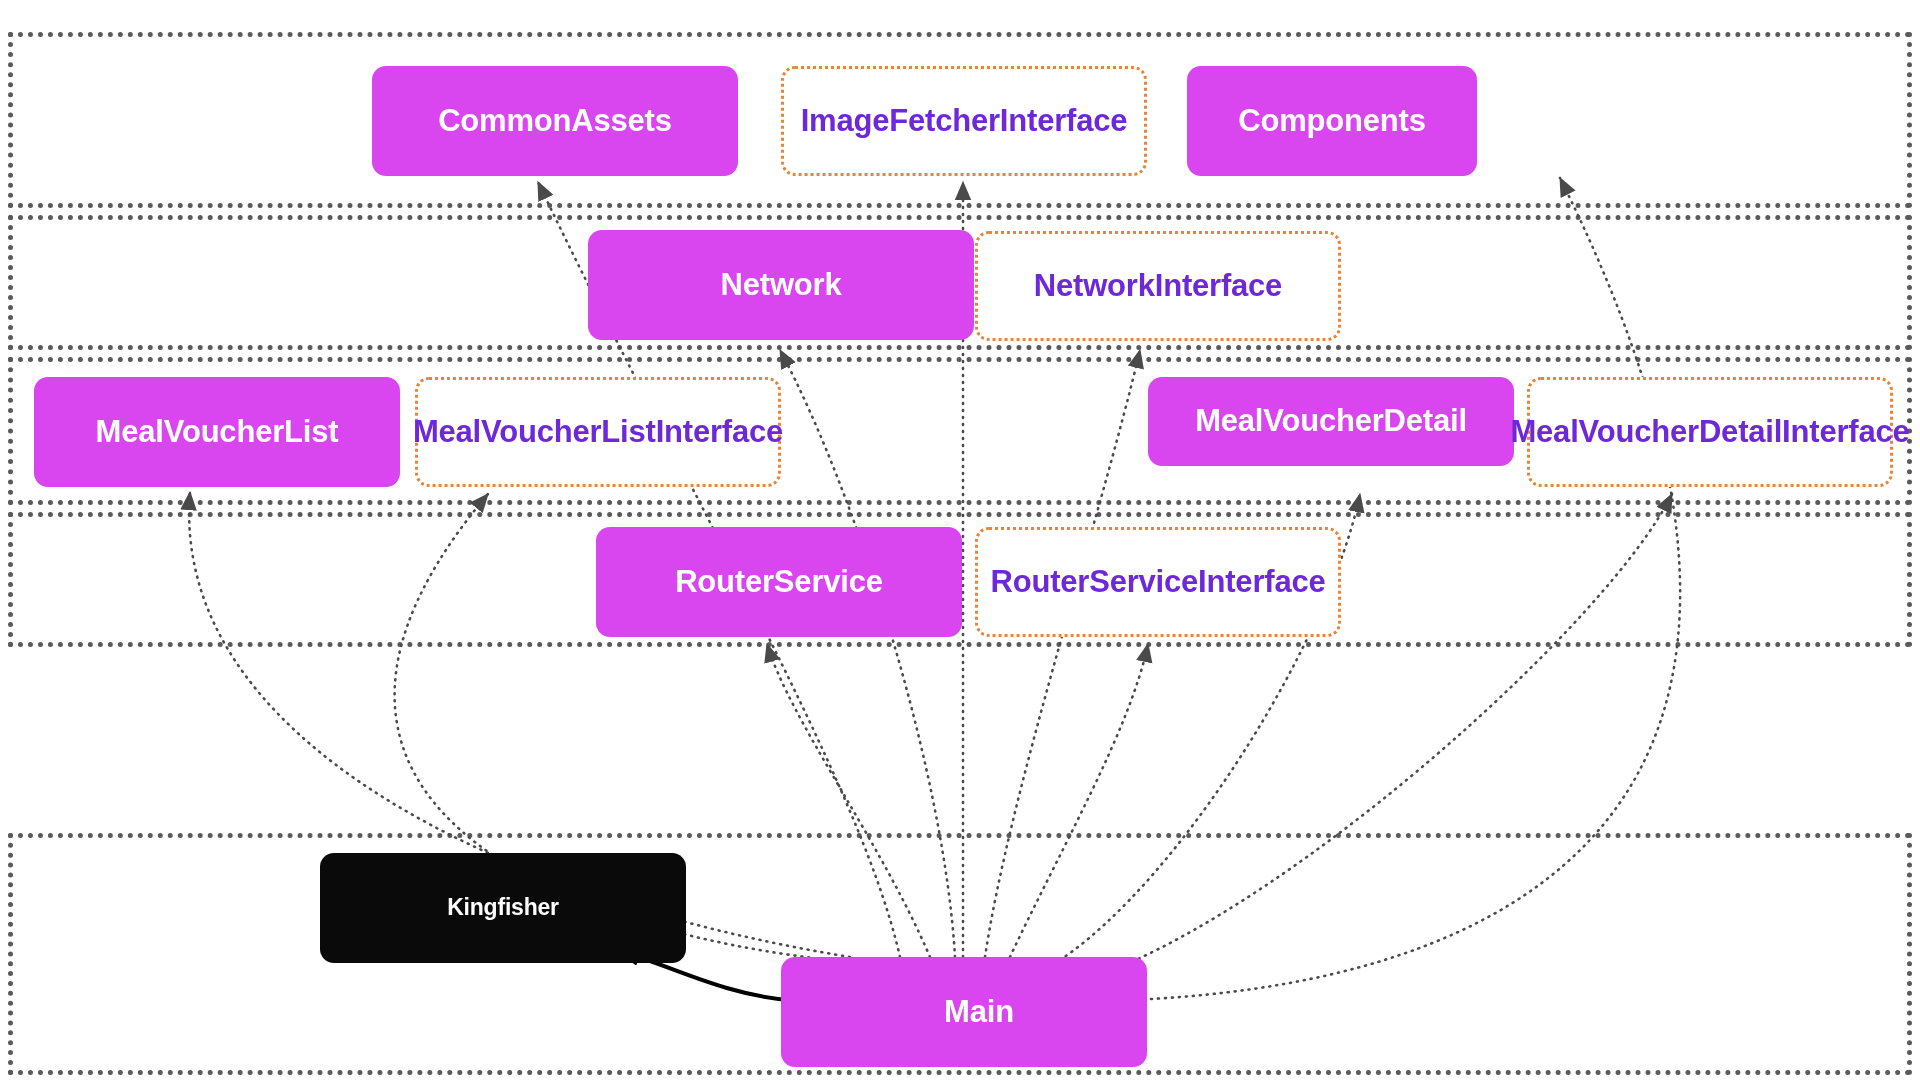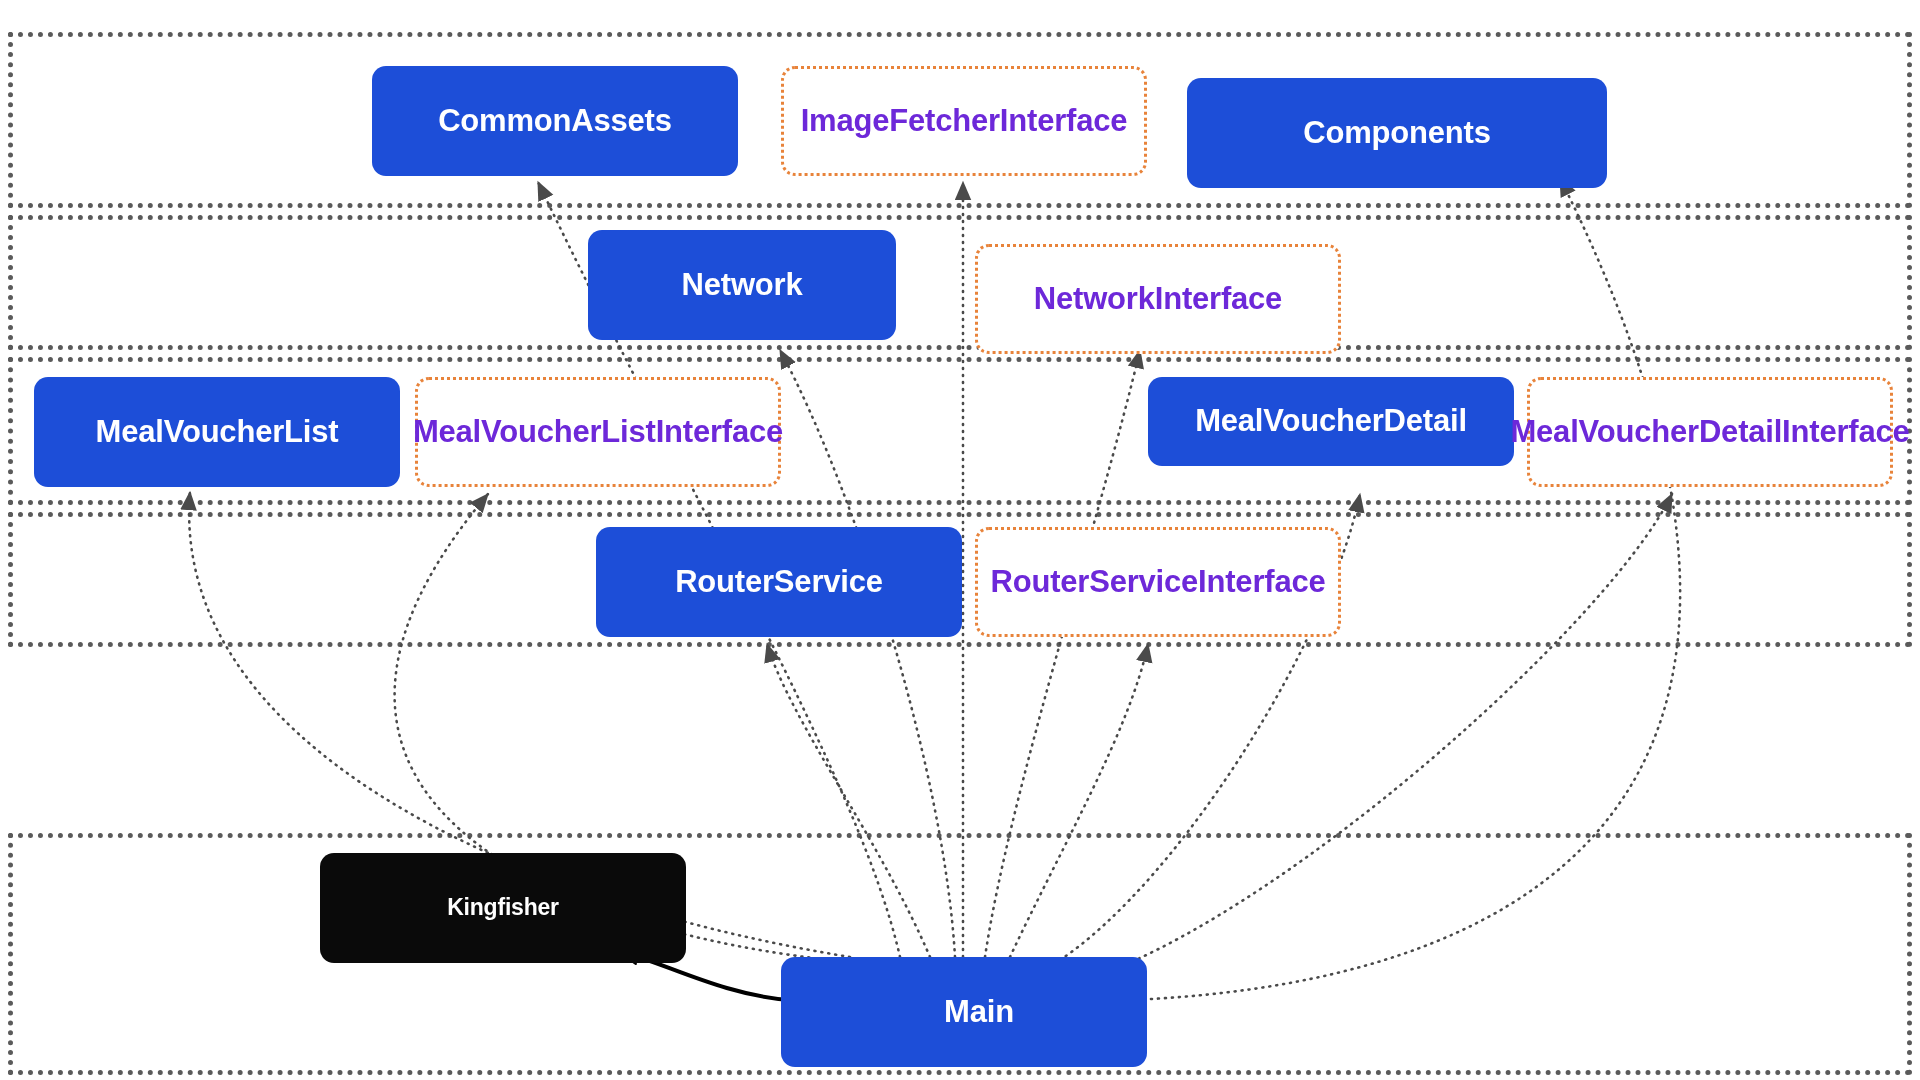--- a/index.html
+++ b/index.html
@@ -48,21 +48,21 @@
     justify-content: center;
     text-align: center;
     border-radius: 14px;
     font-weight: bold;
     line-height: 1.12;
     padding: 4px 10px;
     letter-spacing: -0.2px;
   }
 
   .node.module {
-    background: #1d4ed8;
+    background: #d946ef;
     color: #ffffff;
     border: none;
     font-size: 31px;
   }
 
   .node.external {
     background: #0a0a0a;
     color: #ffffff;
     border: none;
     font-size: 23px;
@@ -111,23 +111,23 @@
         <path d="M 1010 957 C 1060 850 1130 730 1148 644" fill="none" stroke="#4A4A4A" stroke-width="2.6" stroke-dasharray="1 6" stroke-linecap="round" marker-end="url(#arrowhead)"></path>
         <path d="M 1060 960 C 1180 880 1330 640 1360 494" fill="none" stroke="#4A4A4A" stroke-width="2.6" stroke-dasharray="1 6" stroke-linecap="round" marker-end="url(#arrowhead)"></path>
         <path d="M 1100 975 C 1300 900 1610 620 1672 494" fill="none" stroke="#4A4A4A" stroke-width="2.6" stroke-dasharray="1 6" stroke-linecap="round" marker-end="url(#arrowhead)"></path>
         <path d="M 1130 1000 C 1500 985 1880 820 1560 178" fill="none" stroke="#4A4A4A" stroke-width="2.6" stroke-dasharray="1 6" stroke-linecap="round" marker-end="url(#arrowhead)"></path>
       </g>
   </svg>
 
   <div id="node-layer">
       <div class="node module" style="left: 372px; top: 66px; width: 366px; height: 110px;">CommonAssets</div>
       <div class="node iface" style="left: 781px; top: 66px; width: 366px; height: 110px;">ImageFetcherInterface</div>
-      <div class="node module" style="left: 1187px; top: 78px; width: 420px; height: 110px;">Components</div>
-      <div class="node module" style="left: 588px; top: 230px; width: 308px; height: 110px;">Network</div>
-      <div class="node iface" style="left: 975px; top: 244px; width: 366px; height: 110px;">NetworkInterface</div>
+      <div class="node module" style="left: 1187px; top: 66px; width: 290px; height: 110px;">Components</div>
+      <div class="node module" style="left: 588px; top: 230px; width: 386px; height: 110px;">Network</div>
+      <div class="node iface" style="left: 975px; top: 231px; width: 366px; height: 110px;">NetworkInterface</div>
       <div class="node module" style="left: 34px; top: 377px; width: 366px; height: 110px;">MealVoucherList</div>
       <div class="node iface" style="left: 415px; top: 377px; width: 366px; height: 110px;">MealVoucherListInterface</div>
       <div class="node module" style="left: 1148px; top: 377px; width: 366px; height: 89px;">MealVoucherDetail</div>
       <div class="node iface two-line" style="left: 1527px; top: 377px; width: 366px; height: 110px;">MealVoucherDetailInterface</div>
       <div class="node module" style="left: 596px; top: 527px; width: 366px; height: 110px;">RouterService</div>
       <div class="node iface" style="left: 975px; top: 527px; width: 366px; height: 110px;">RouterServiceInterface</div>
       <div class="node external" style="left: 320px; top: 853px; width: 366px; height: 110px;">Kingfisher</div>
       <div class="node module" style="left: 781px; top: 957px; width: 366px; height: 110px; padding-left: 40px;">Main</div>
     </div>
 

